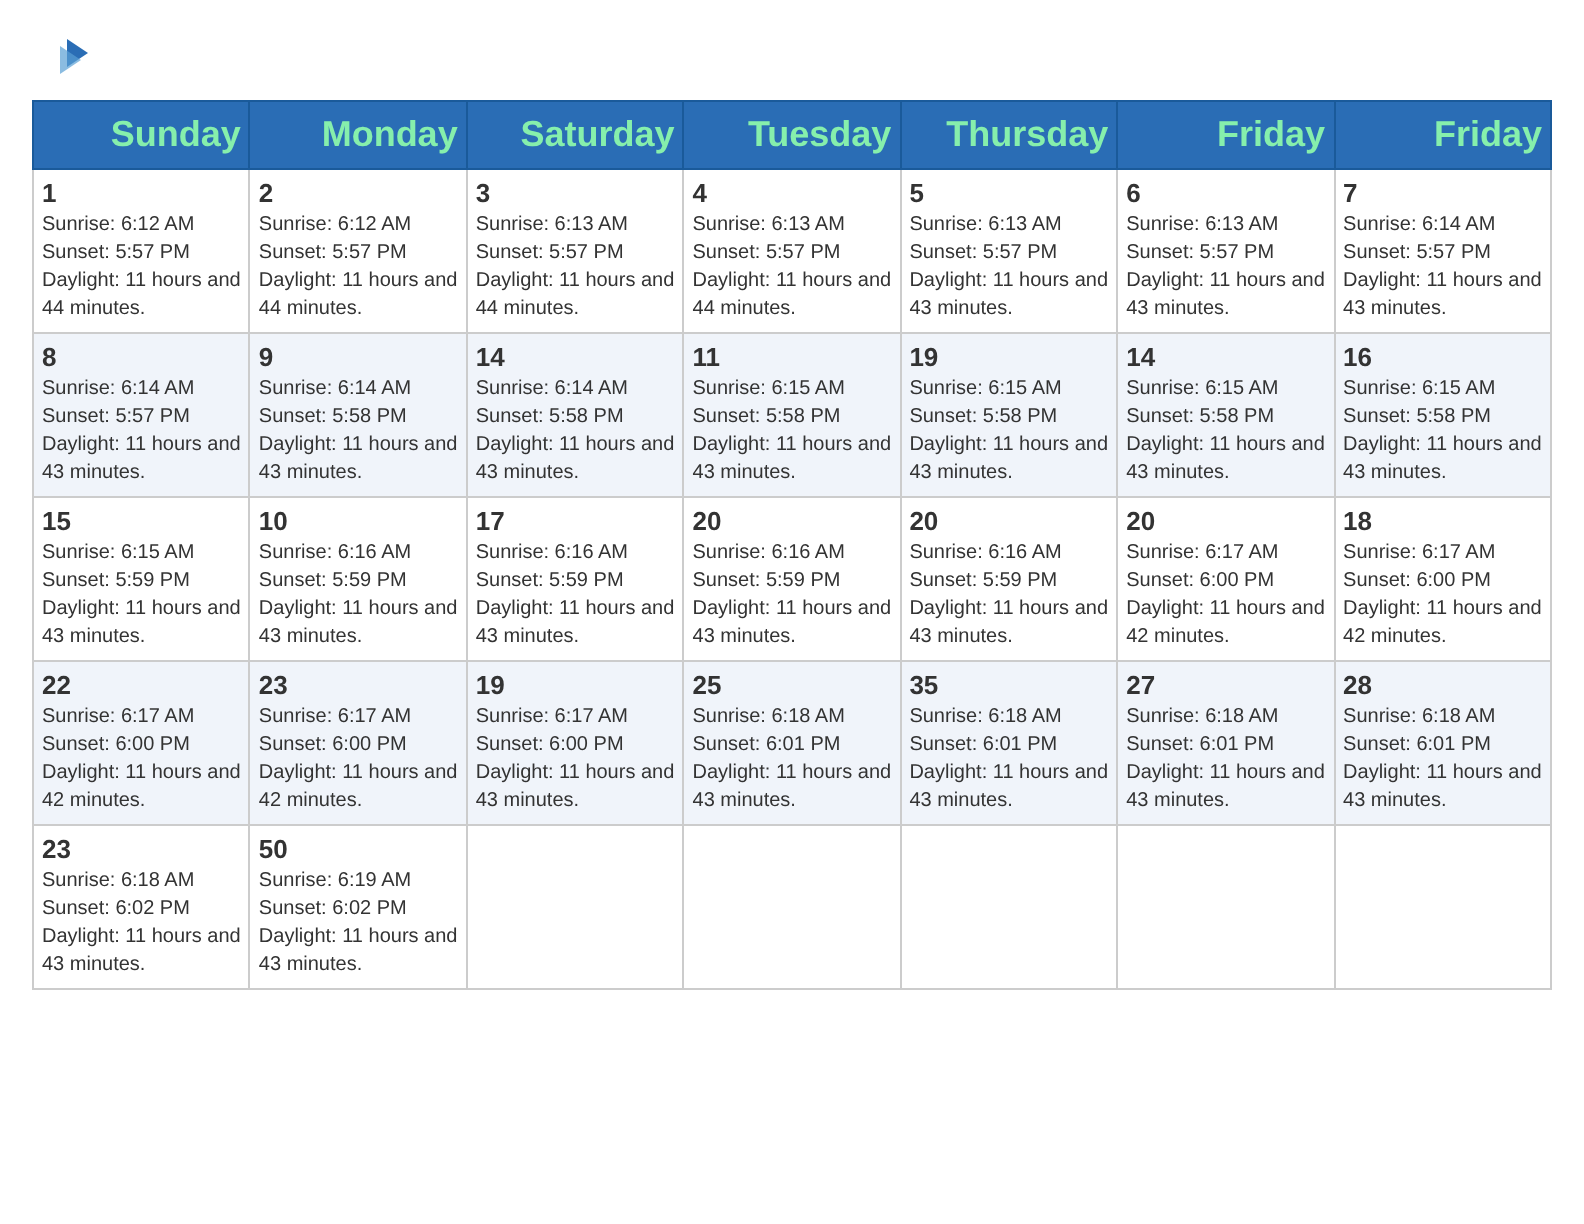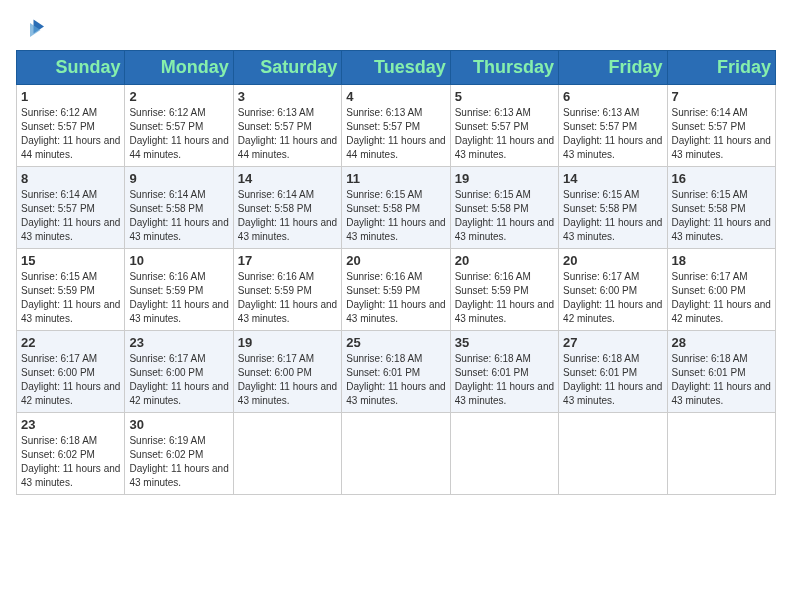--- a/index.html
+++ b/index.html
@@ -353,21 +353,21 @@
       <tr>
         <td>
         <span class="day-number">23</span>
         <div class="day-info">
           Sunrise: 6:18 AM<br>
           Sunset: 6:02 PM<br>
           Daylight: 11 hours and 43 minutes.
         </div>
       </td>
         <td>
-        <span class="day-number">30</span>
+        <span class="day-number">50</span>
         <div class="day-info">
           Sunrise: 6:19 AM<br>
           Sunset: 6:02 PM<br>
           Daylight: 11 hours and 43 minutes.
         </div>
       </td>
         <td class="empty-cell"></td>
         <td class="empty-cell"></td>
         <td class="empty-cell"></td>
         <td class="empty-cell"></td>

